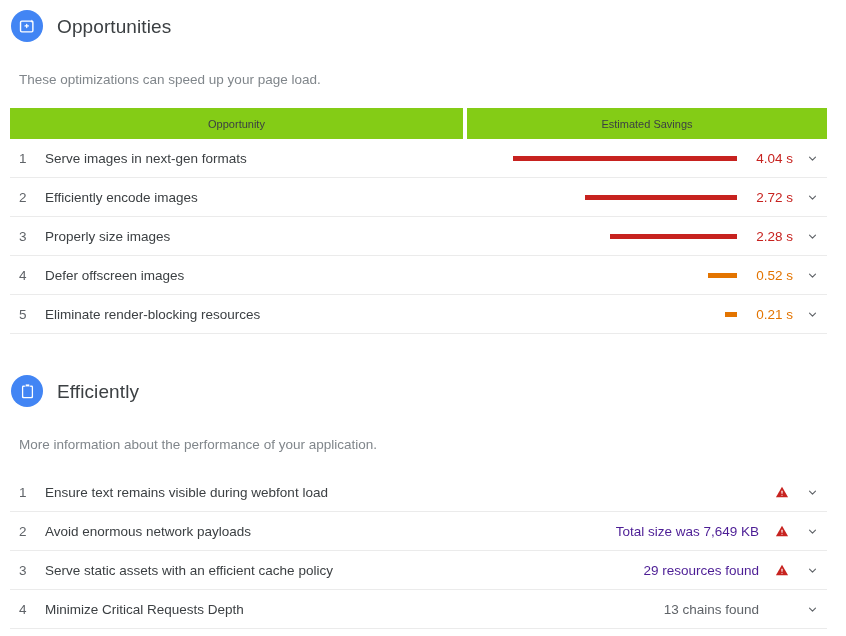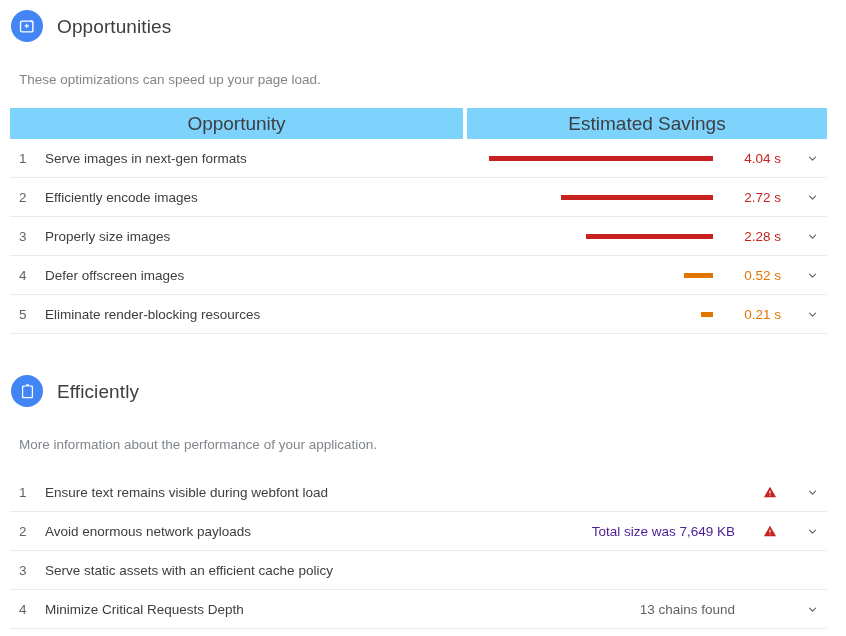--- a/index.html
+++ b/index.html
@@ -52,25 +52,25 @@
   
   .audit-table {
     margin: 0 19px 0 10px;
   }
   .thead {
     display: flex;
     gap: 4px;
     height: 31px;
   }
   .th {
-    background: #7dd3fc;
+    background: #84cc16;
     display: flex;
     align-items: center;
     justify-content: center;
-    font-size: 19px;
+    font-size: 11px;
     color: #3c4043;
   }
   .th-opportunity { width: 453px; }
   .th-savings { flex: 1 1 auto; }
 
   .row {
     display: flex;
     align-items: center;
     height: 39px;
     border-bottom: 1px solid #ebebeb;
@@ -88,21 +88,21 @@
     flex: 1 1 auto;
     font-size: 13.5px;
     color: #3c4043;
     white-space: nowrap;
   }
   .row-right {
     display: flex;
     align-items: center;
     justify-content: flex-end;
     flex: 0 0 auto;
-    gap: 16px;
+    gap: 4px;
   }
 
   
   .bar-wrap {
     width: 233px;
     display: flex;
     justify-content: flex-end;
     align-items: center;
     padding-right: 0px;
   }
@@ -315,20 +315,35 @@
             <div class="chev-slot">
               <svg width="13" height="13" viewBox="0 0 24 24" fill="none">
                 <path d="M6.5 9.5L12 15l5.5-5.5" stroke="#5f6368" stroke-width="2.1" stroke-linecap="round" stroke-linejoin="round"></path>
               </svg>
             </div>
           </div>
         </div>
         <div class="row">
           <div class="row-index">3</div>
           <div class="row-title">Serve static assets with an efficient cache policy</div>
+          <div class="row-right">
+            <div class="diag-value red">29 resources found</div>
+            <div class="warn-slot">
+              <svg width="14" height="14" viewBox="0 0 24 24">
+                <path d="M12 3.2L22.4 20.8H1.6z" fill="#c7221f"></path>
+                <rect x="11.05" y="9.6" width="1.9" height="5.6" rx="0.9" fill="#ffffff"></rect>
+                <rect x="11.05" y="16.6" width="1.9" height="2" rx="0.9" fill="#ffffff"></rect>
+              </svg>
+            </div>
+            <div class="chev-slot">
+              <svg width="13" height="13" viewBox="0 0 24 24" fill="none">
+                <path d="M6.5 9.5L12 15l5.5-5.5" stroke="#5f6368" stroke-width="2.1" stroke-linecap="round" stroke-linejoin="round"></path>
+              </svg>
+            </div>
+          </div>
         </div>
         <div class="row">
           <div class="row-index">4</div>
           <div class="row-title">Minimize Critical Requests Depth</div>
           <div class="row-right">
             <div class="diag-value gray">13 chains found</div>
             <div class="warn-slot"></div>
             <div class="chev-slot">
               <svg width="13" height="13" viewBox="0 0 24 24" fill="none">
                 <path d="M6.5 9.5L12 15l5.5-5.5" stroke="#5f6368" stroke-width="2.1" stroke-linecap="round" stroke-linejoin="round"></path>

